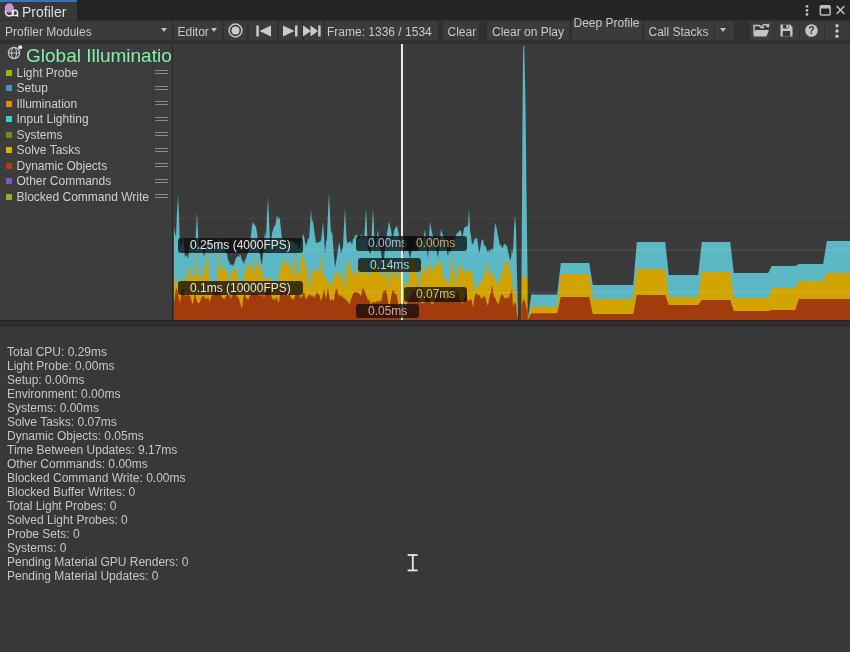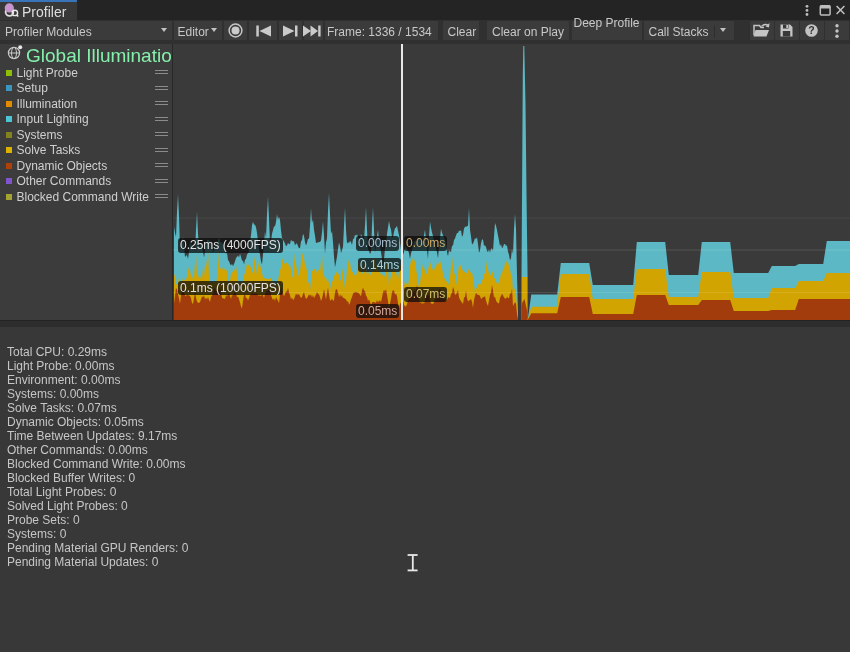--- a/index.html
+++ b/index.html
@@ -19,21 +19,21 @@
 #lheadtxt { position:absolute; left:26px; top:45px; font-size:19px; color:#86efac; }
 .lrow { position:absolute; left:0; width:172px; height:15px;padding-left:16px; }
 .sq { position:absolute; left:5.5px; top:4px; width:6px; height:6px; }
 .lt { position:absolute; left:16.5px; top:0px; font-size:12px; color:#cfcfcf; white-space:pre; }
 .hdl { position:absolute; right:4px; top:4.5px; width:13px; }
 .hdl i { display:block; height:1px; background:#8b8b8b; margin-bottom:2px; }
 #vsep { left:172px; top:44px; width:1px; height:276px; background:#282828; }
 
 #chart { left:173px; top:44px; width:677px; height:276px; background:#3a3a3a; overflow:hidden; }
 
-.clabel { position:absolute; height:14.5px; line-height:14.5px; padding:0 2px; font-size:12px;
+.clabel { position:absolute; height:14.5px; line-height:14.5px; padding:0 12px; font-size:12px;
   background:rgba(12,12,12,0.75); border-radius:3px; white-space:pre; }
 
 #hsep { left:0; top:320px; width:850px; height:7px; background:#2d2d2d; border-top:1px solid #222; }
 #stats { left:7px; top:344.5px; width:600px; font-size:12px; color:#c6c6c6; line-height:14.05px; }
 </style></head>
 <body>
   <div id="titlebar" class="abs"></div>
   <div id="tab" class="abs"></div>
   <svg class="abs" style="left:3px;top:2px" width="18" height="17" viewBox="0 0 18 17">
     <circle cx="6.5" cy="10" r="3.9" fill="none" stroke="#e0e0e0" stroke-width="1.8"></circle>
@@ -220,20 +220,21 @@
   <div class="clabel" style="left:356px;top:236px;color:#a9bfd1">0.00ms</div>
   <div class="clabel" style="left:358px;top:257.5px;color:#a9d2d8">0.14ms</div>
   <div class="clabel" style="left:356px;top:303.5px;color:#d4a89a">0.05ms</div>
   <div class="clabel" style="left:404px;top:236px;color:#c9a96c">0.00ms</div>
   <div class="clabel" style="left:404px;top:287px;color:#d2bf70">0.07ms</div>
 
   <div id="hsep" class="abs"></div>
   <div id="stats" class="abs">
     <div>Total CPU: 0.29ms</div>
     <div>Light Probe: 0.00ms</div>
+    <div>Setup: 0.00ms</div>
     <div>Environment: 0.00ms</div>
     <div>Systems: 0.00ms</div>
     <div>Solve Tasks: 0.07ms</div>
     <div>Dynamic Objects: 0.05ms</div>
     <div>Time Between Updates: 9.17ms</div>
     <div>Other Commands: 0.00ms</div>
     <div>Blocked Command Write: 0.00ms</div>
     <div>Blocked Buffer Writes: 0</div>
     <div>Total Light Probes: 0</div>
     <div>Solved Light Probes: 0</div>

